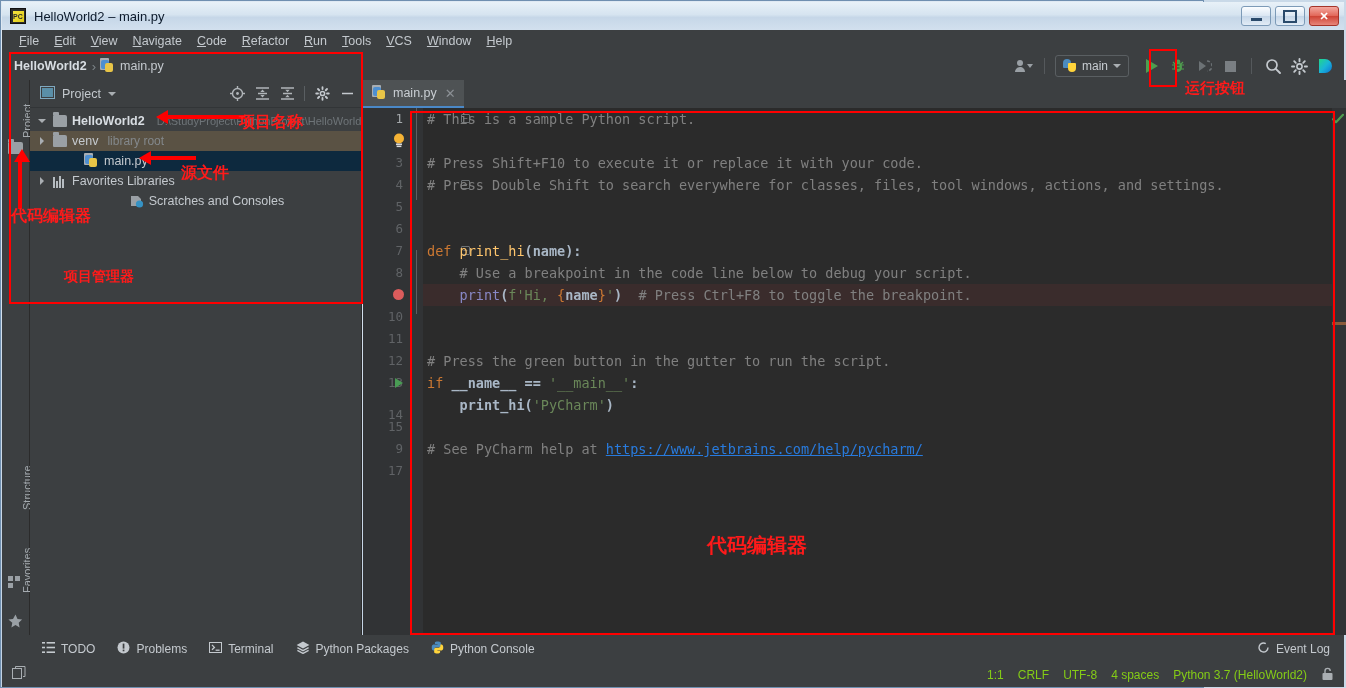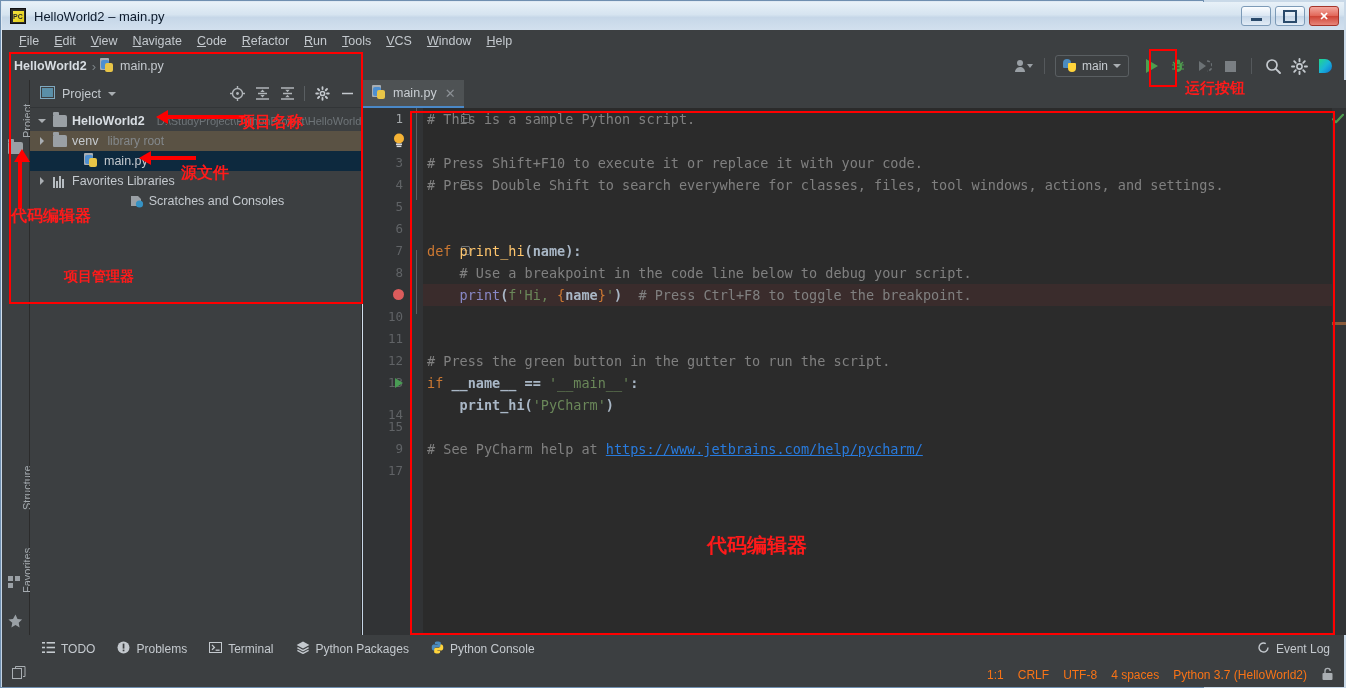--- a/index.html
+++ b/index.html
@@ -193,21 +193,21 @@
     position:absolute; left:1px; top:634px; width:1342px; height:28px; background:#3c3f41;
     display:flex; align-items:center; padding-left:40px; gap:22px;
   }
   .bb-item { display:flex; align-items:center; gap:6px; font-size:12px; color:#c4c9ce; }
   .bb-right { margin-left:auto; margin-right:14px; display:flex; align-items:center; gap:6px; font-size:12px; color:#c4c9ce; }
 
   .statusbar {
     position:absolute; left:1px; top:662px; width:1342px; height:24px; background:#3c3f41;
     display:flex; align-items:center; padding-left:10px;
   }
-  .sb-right { margin-left:auto; margin-right:10px; display:flex; align-items:center; gap:14px; font-size:12px; color:#f97316; }
+  .sb-right { margin-left:auto; margin-right:10px; display:flex; align-items:center; gap:14px; font-size:12px; color:#84cc16; }
 
   
   .ann { position:absolute; pointer-events:none; }
   .annbox { border:2px solid #ff0000; }
   .anntext {
     color:#ff1a1a; font-size:16px; font-weight:bold;
     font-family:"DejaVu Sans", sans-serif; white-space:nowrap;
   }
   .arrowline { position:absolute; background:#ff0000; }
   .arrowhead { position:absolute; width:0; height:0; }

